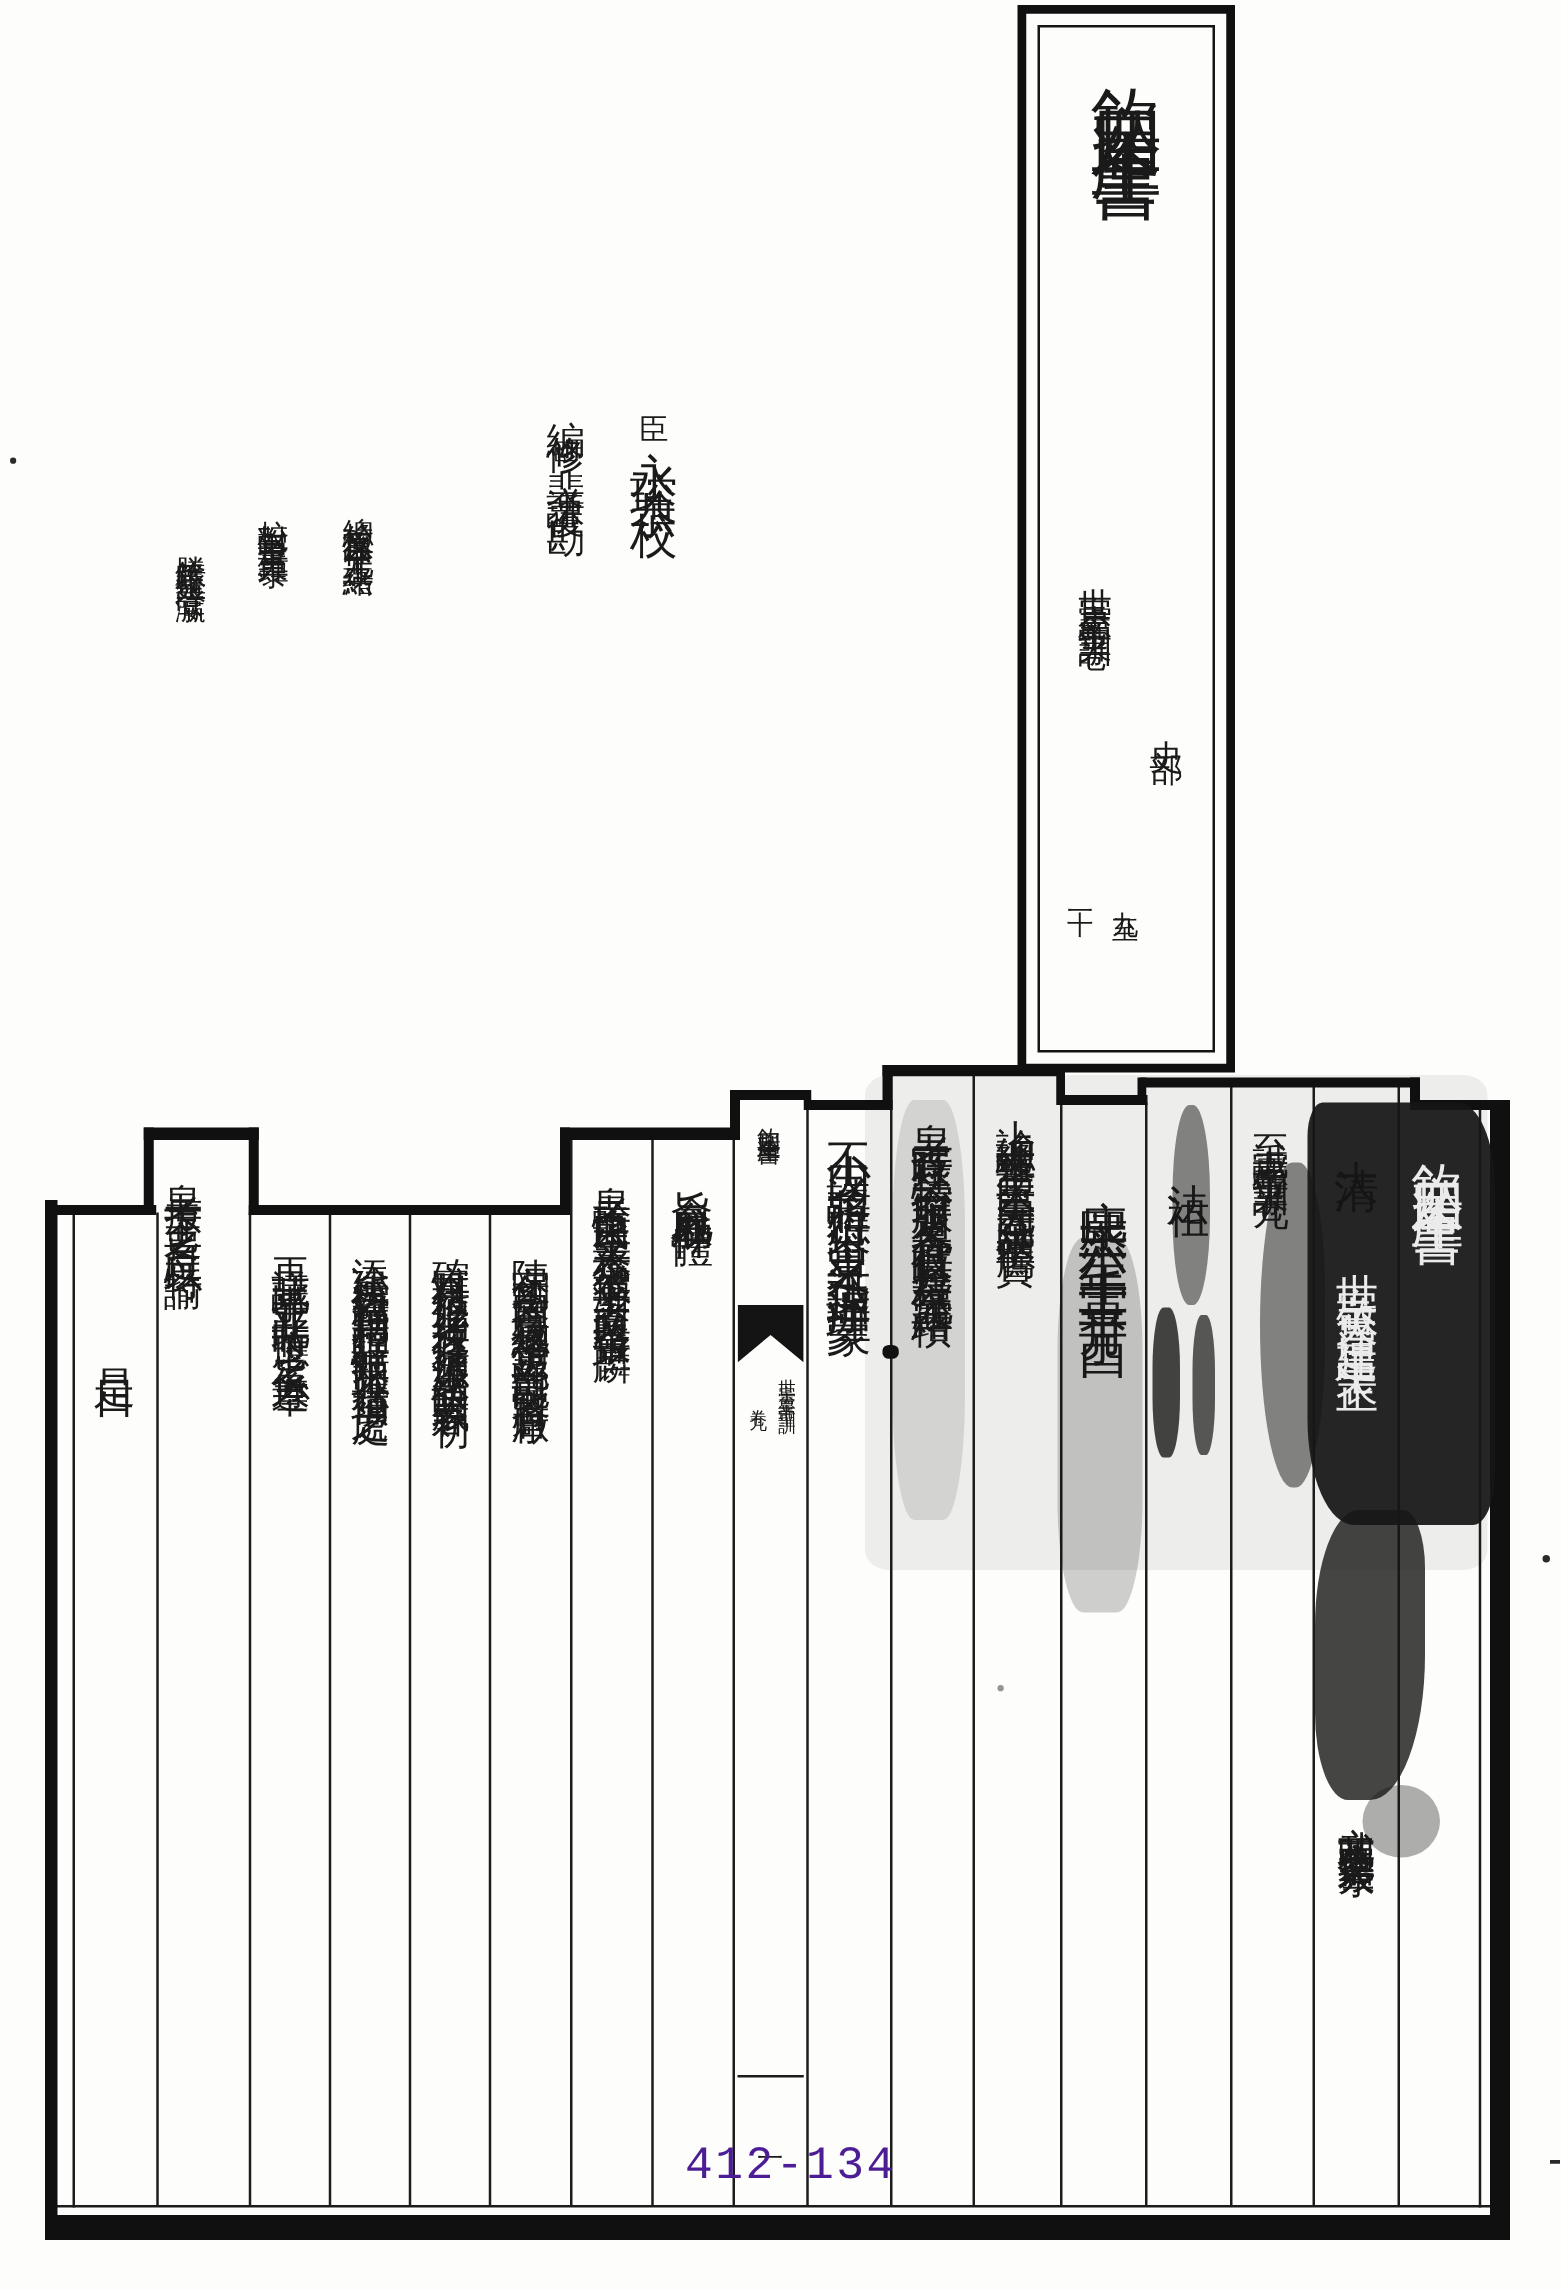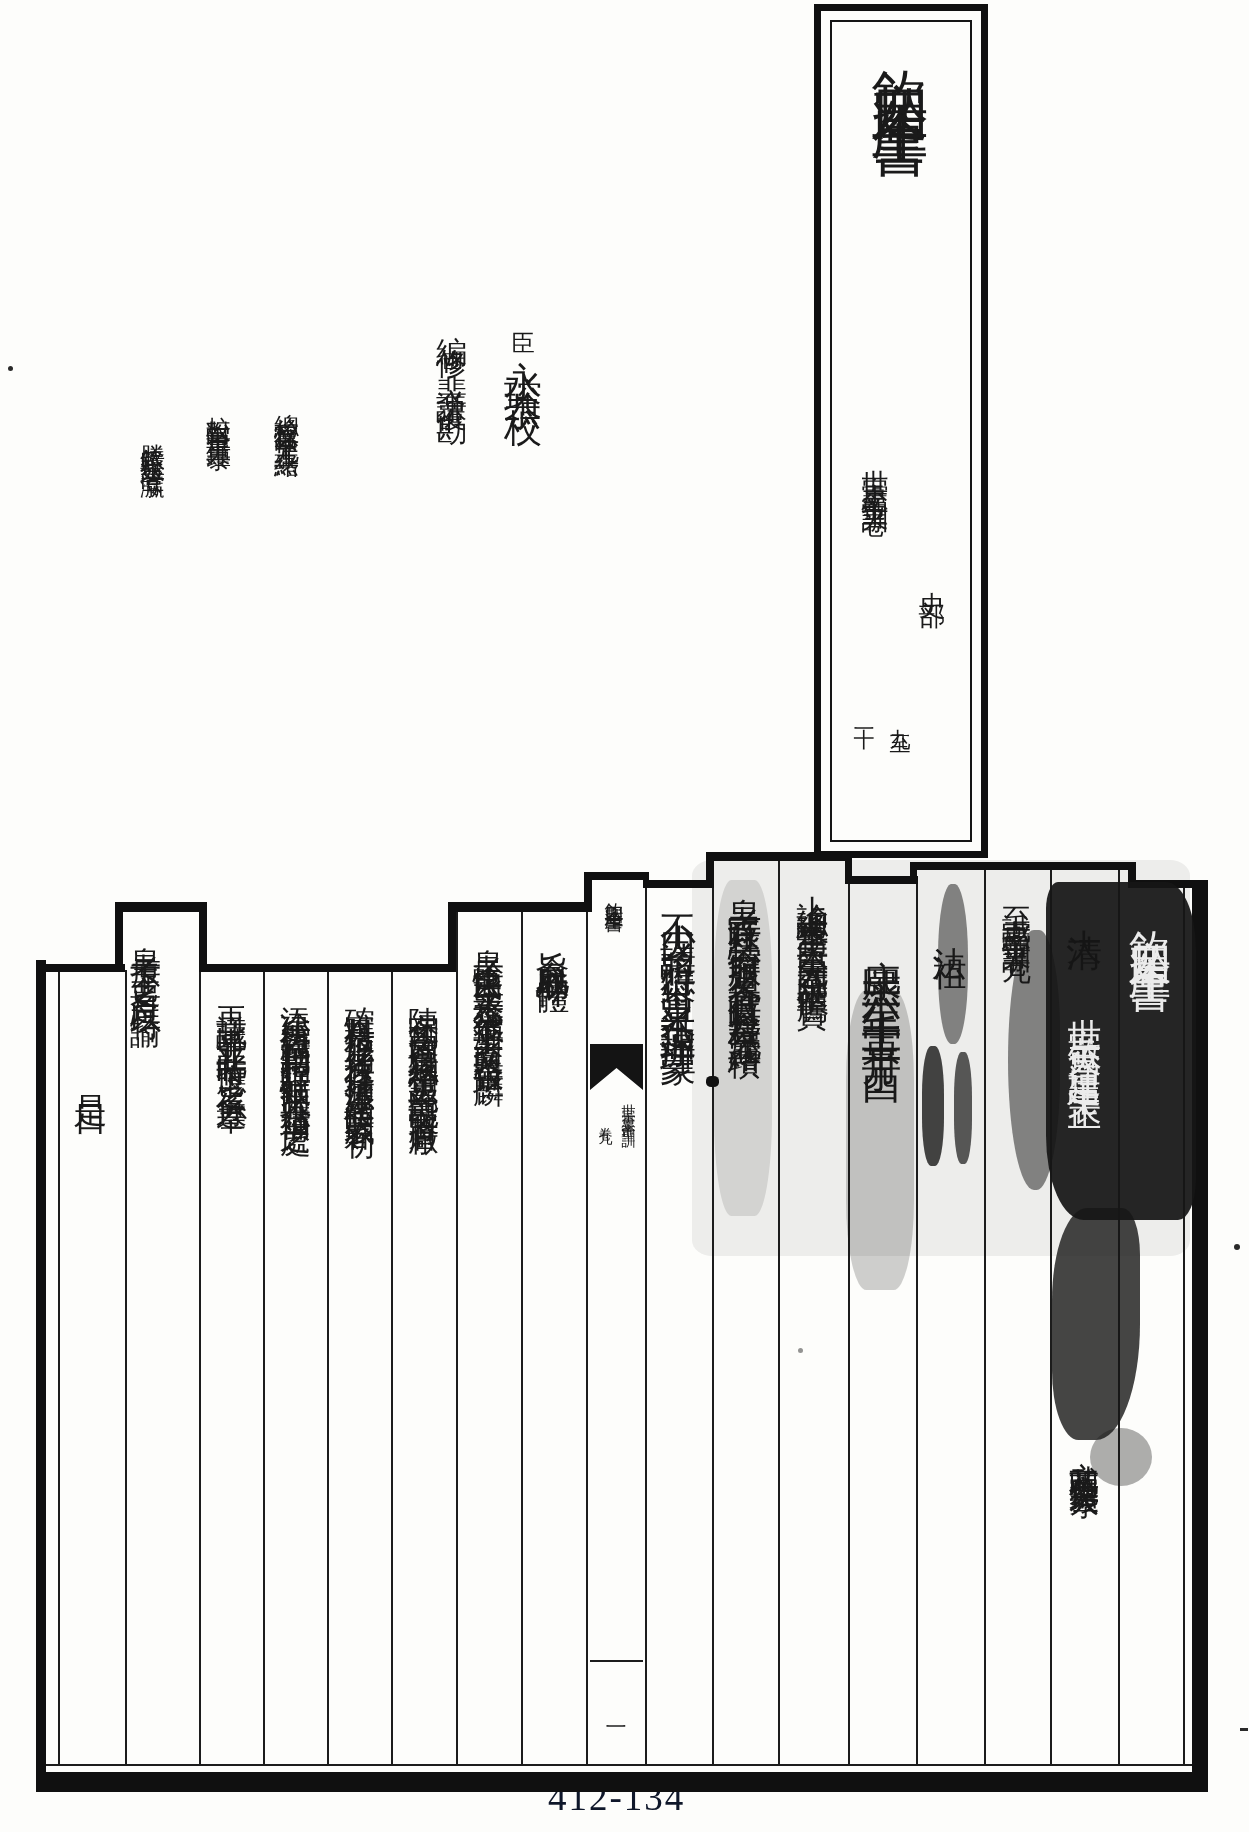--- a/index.html
+++ b/index.html
@@ -31,23 +31,23 @@
   #title-box-inner{
     position:absolute;left:9px;top:9px;right:9px;bottom:9px;
     border:2px solid #151515;
   }
   #fishtail{
     position:absolute;left:590px;top:1044px;width:53px;height:46px;
     background:#141414;z-index:3;
     clip-path:polygon(0 0,100% 0,100% 100%,50% 52%,0 100%);
   }
   #footer-number{
-    position:absolute;left:548px;top:1776px;
-    font-family:Liberation Serif, serif;
-    font-size:37px;letter-spacing:2px;color:#0f172a;z-index:3;
+    position:absolute;left:548px;top:1712px;
+    font-family:Liberation Mono, monospace;
+    font-size:37px;letter-spacing:2px;color:#4c1d95;z-index:3;
   }
 </style>
 </head>
 <body>
 
 <div id="title-box">
   <div id="title-box-inner"></div>
 </div>
 <div class="vtext" style="left:872px;top:26px;font-size:57px;letter-spacing:10px;">欽定四庫全書</div>
 <div class="vtext" style="left:862px;top:448px;font-size:27px;letter-spacing:6px;">世宗憲皇帝聖訓卷</div>

